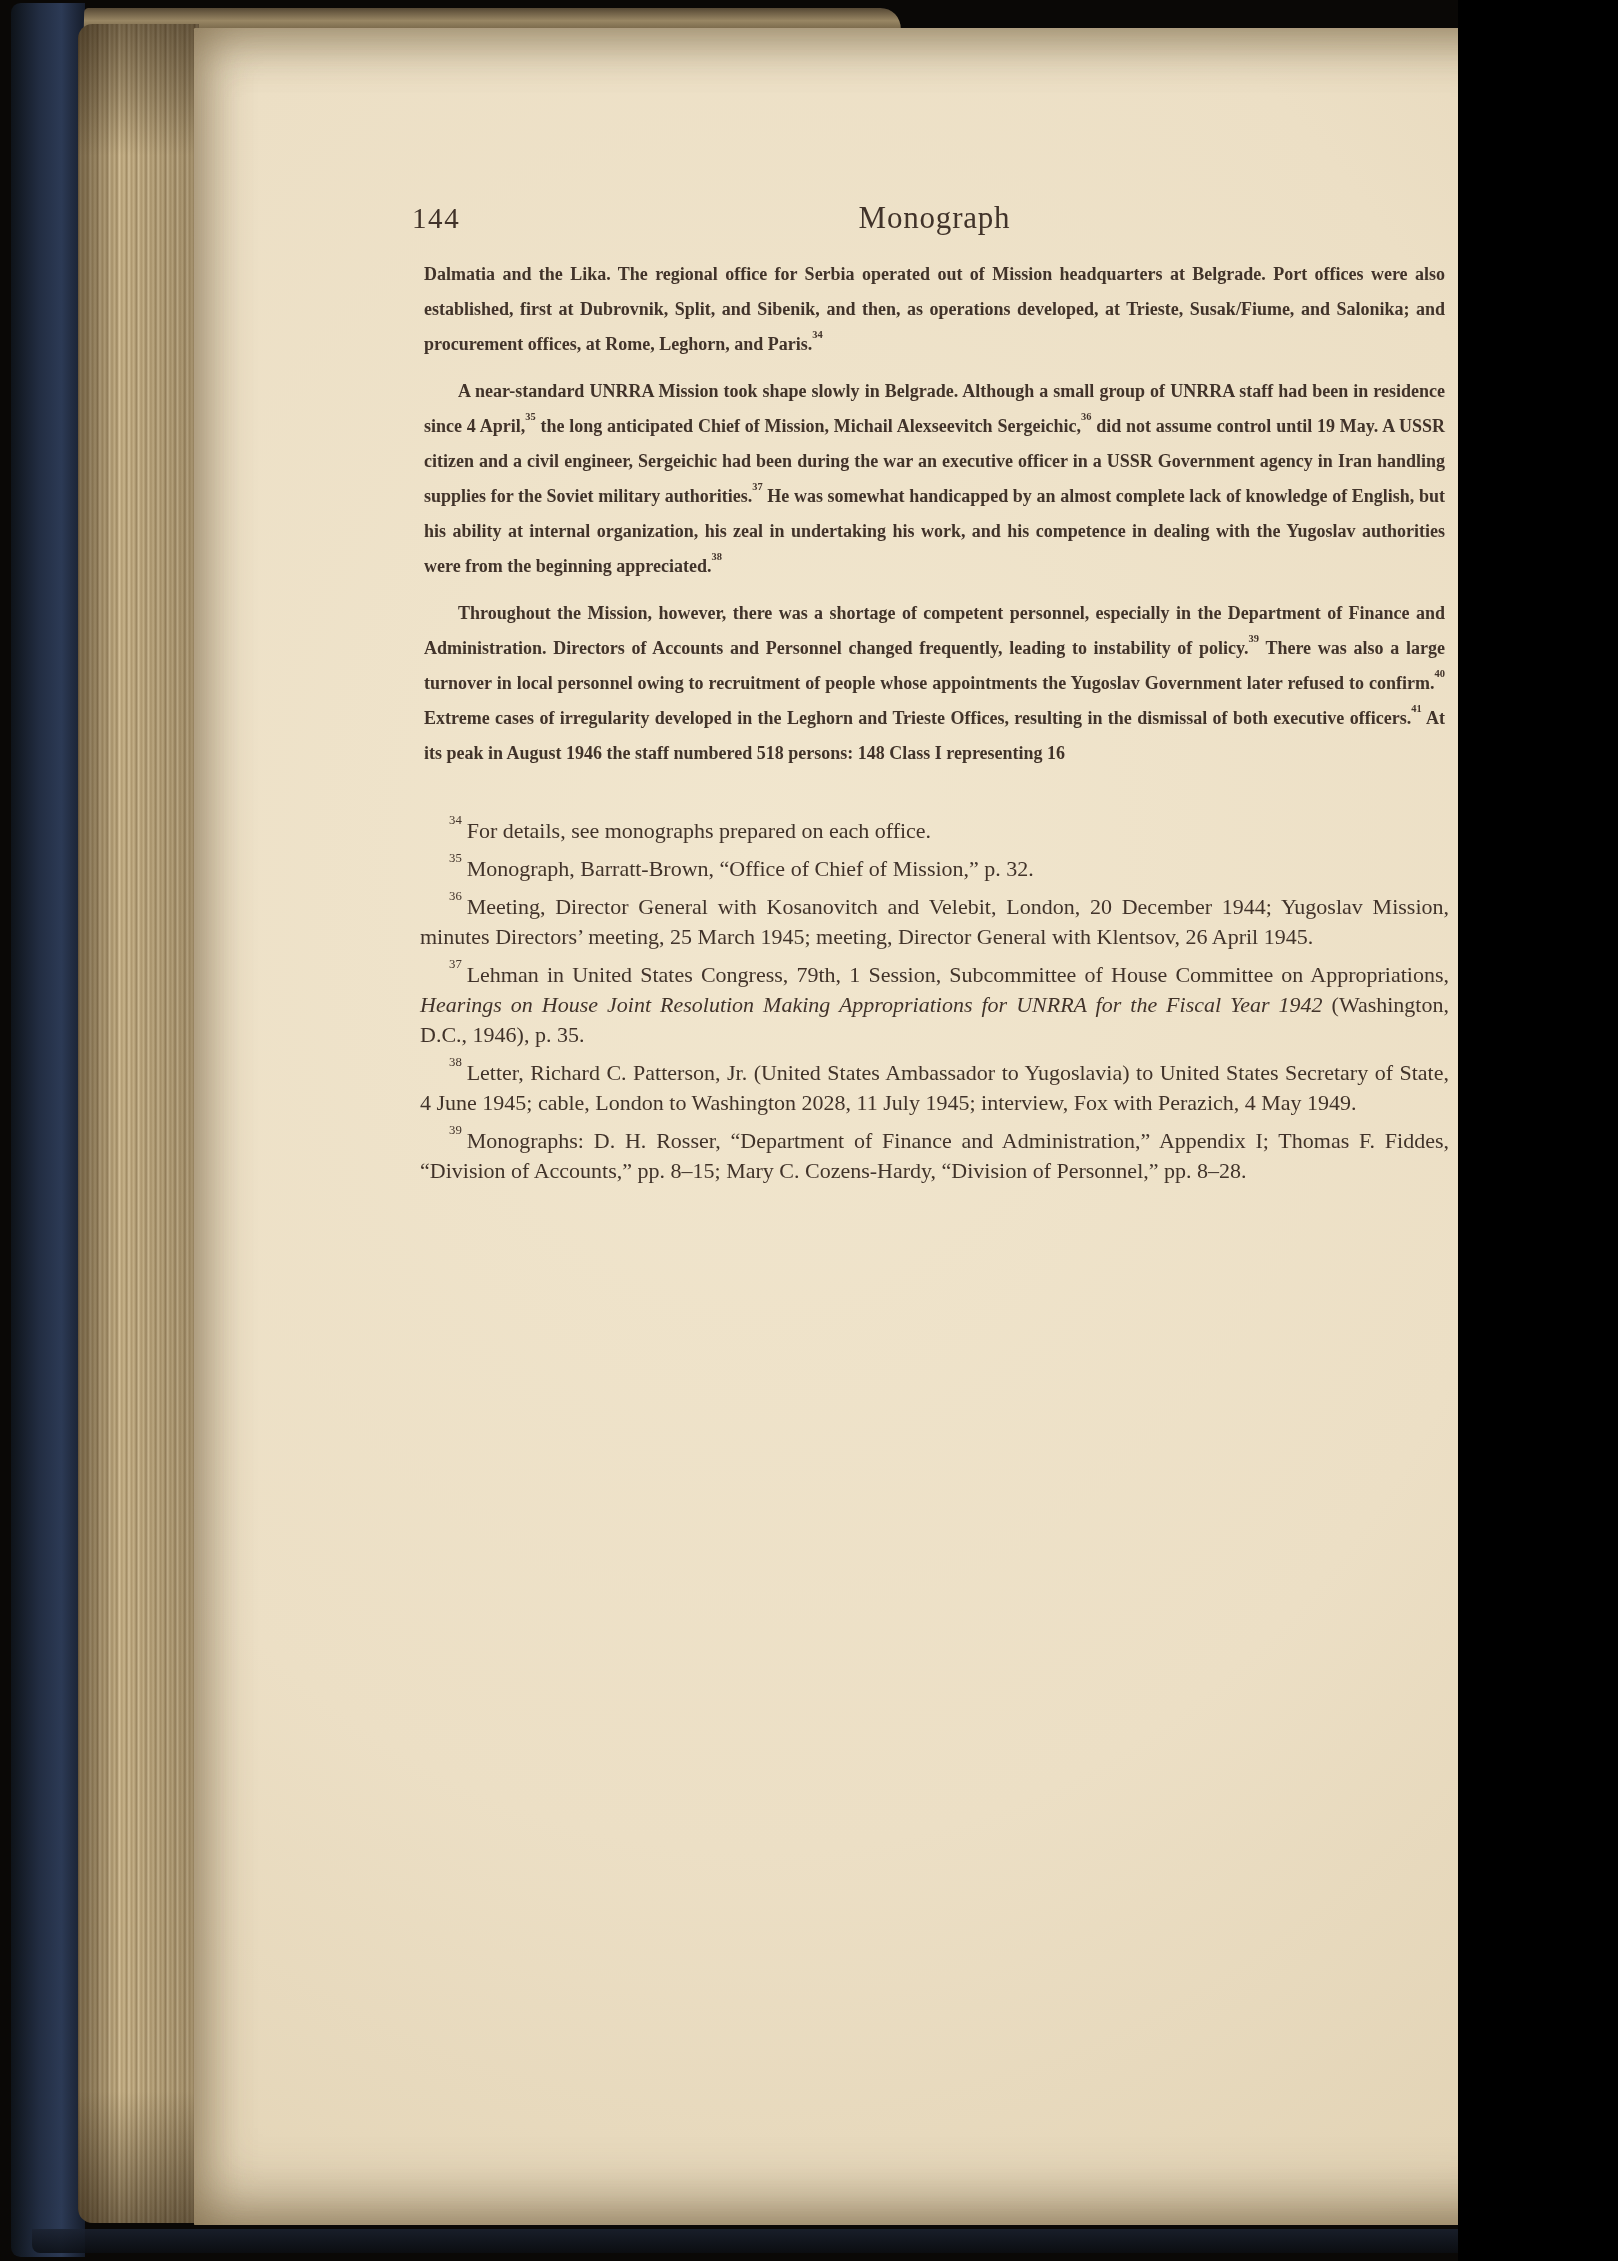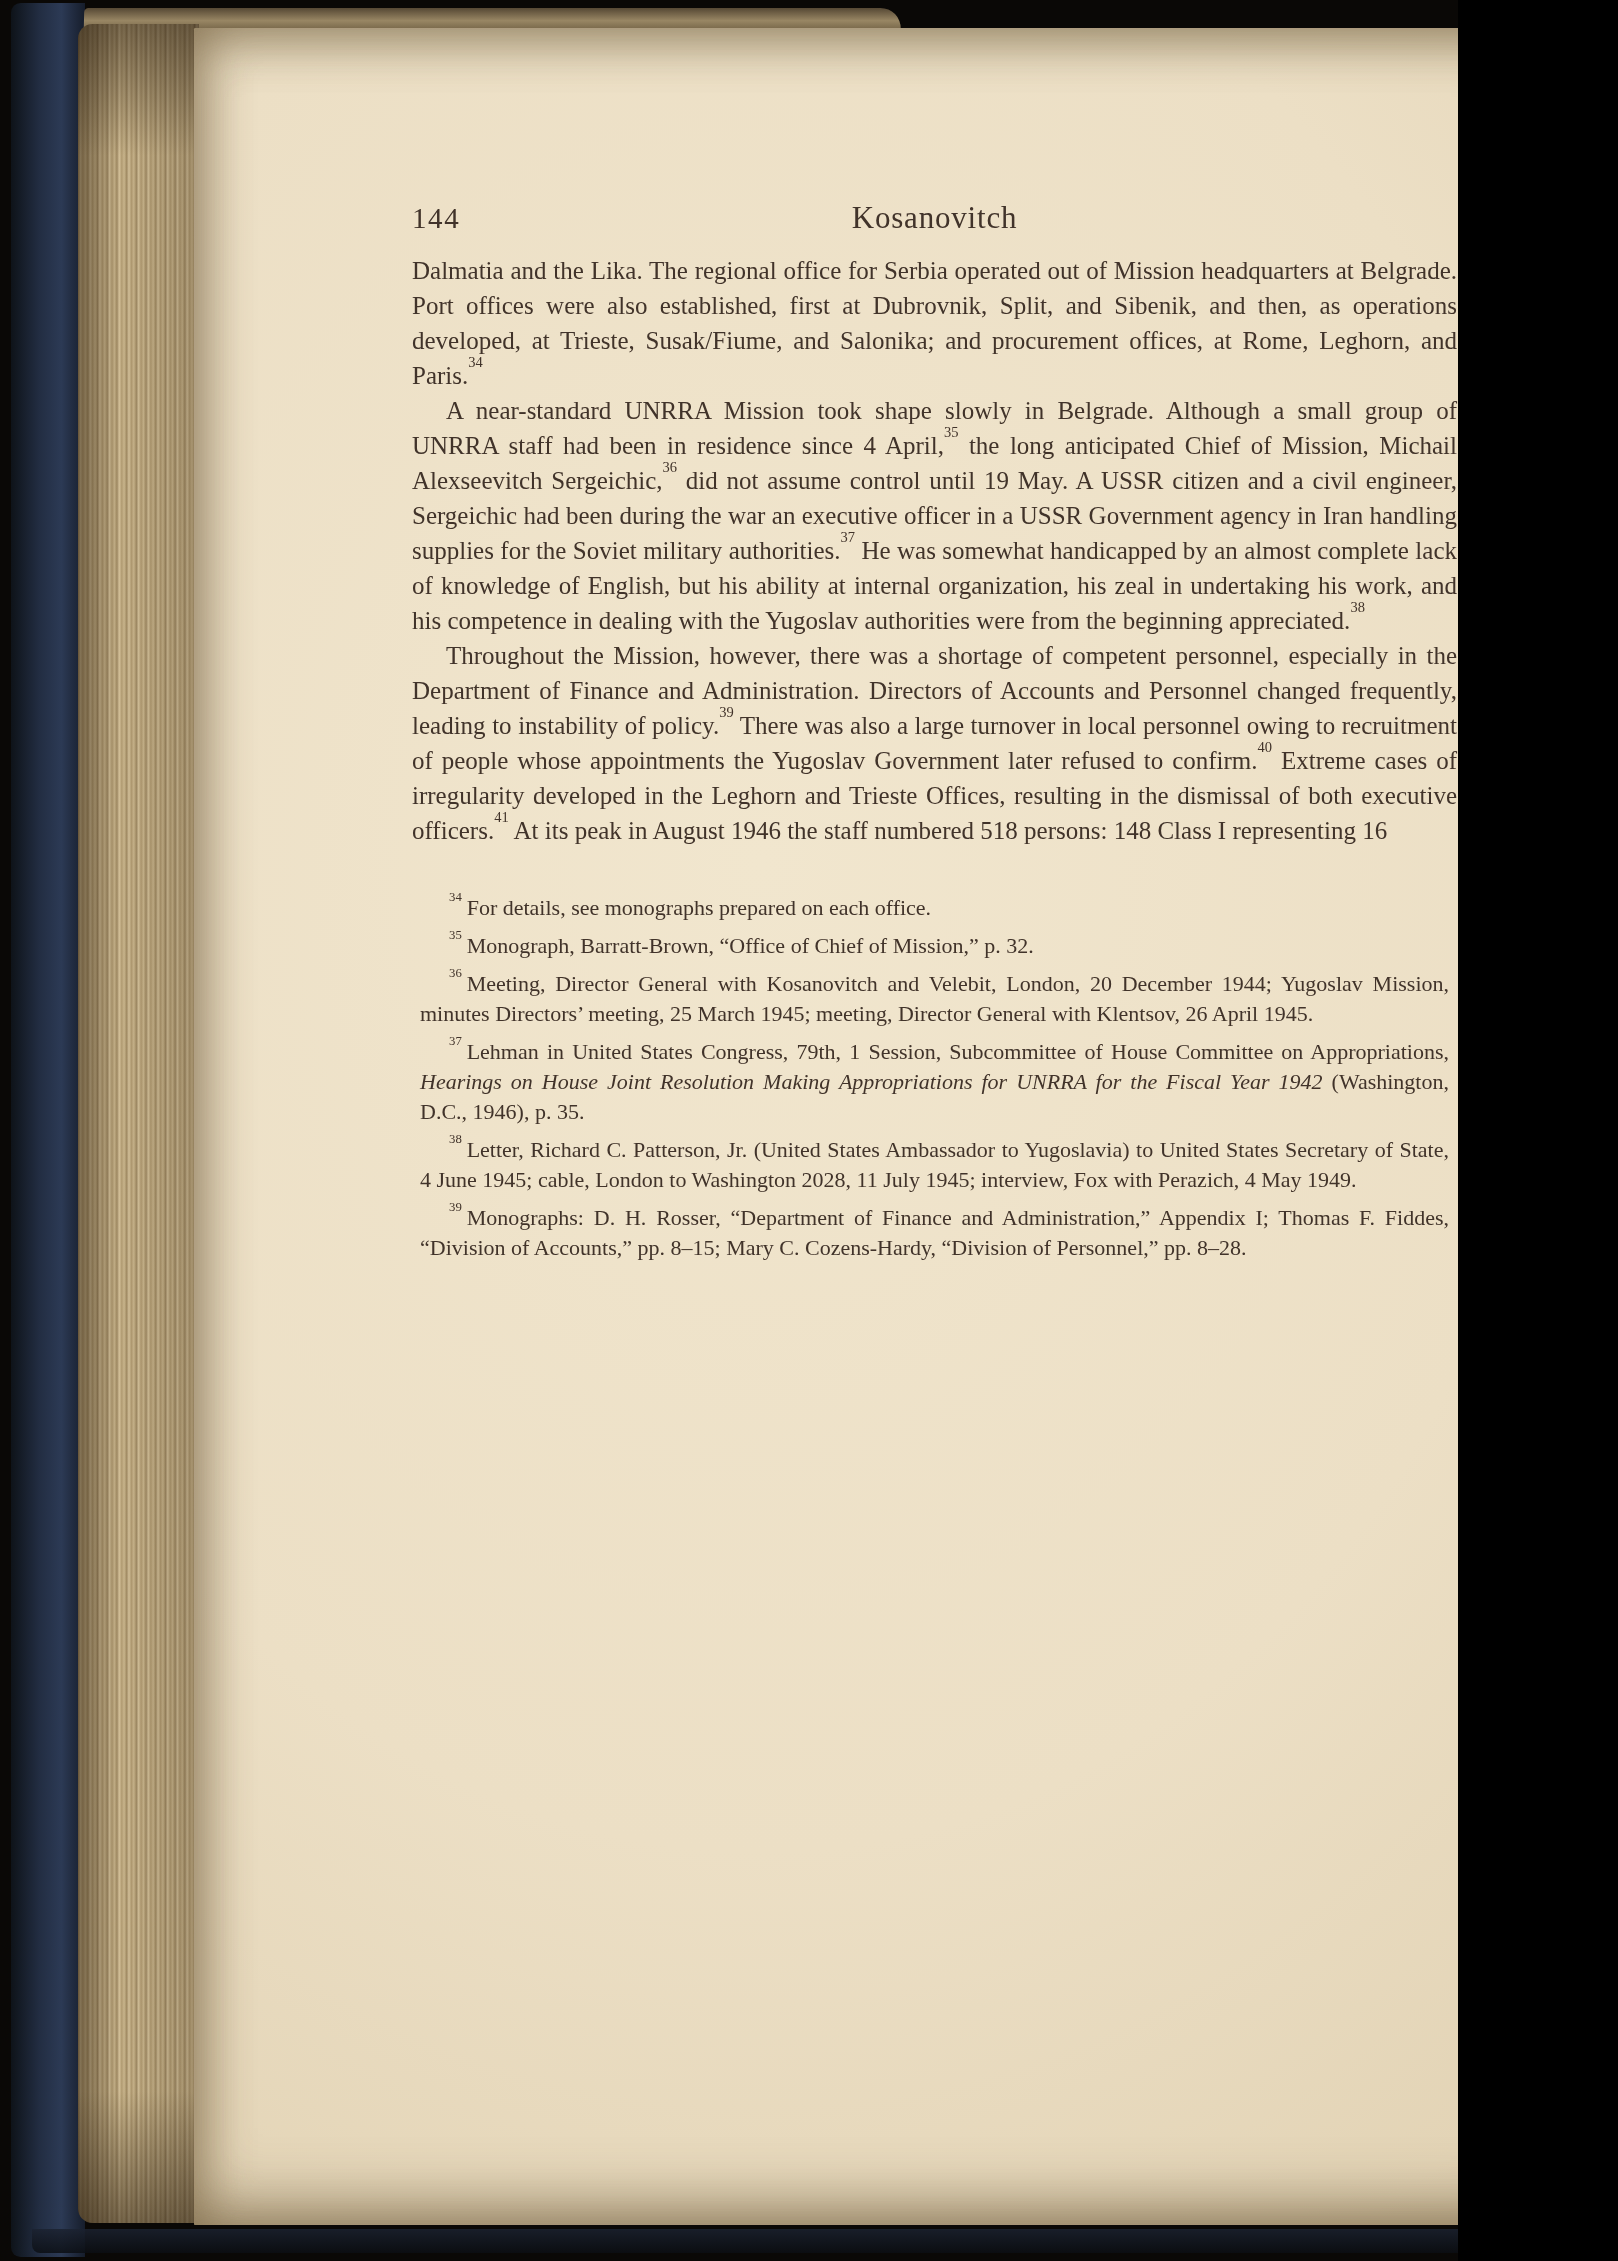--- a/index.html
+++ b/index.html
@@ -100,24 +100,25 @@
     letter-spacing: 1.6px;
   }
   .running-head {
     display: block;
     text-align: center;
     font-size: 31px;
     letter-spacing: 0.8px;
   }
 
   .body-text p {
-    margin: 0;
-    font-size: 25px;
+    margin: 12px;
+    font-size: 18px;
     line-height: 35px;
     text-align: justify;
+    font-weight: bold;
   }
   .body-text p.indent { text-indent: 34px; }
 
   sup {
     font-size: 58%;
     line-height: 0;
     position: relative;
     top: -0.48em;
     letter-spacing: 0;
   }
@@ -139,21 +140,21 @@
   <div class="cover-left"></div>
   <div class="top-edge"></div>
   <div class="page-stack"></div>
   <div class="right-sliver"></div>
   <div class="cover-bottom"></div>
 
   <div class="main-page">
     <div class="text-block">
       <div class="page-head">
         <span class="page-num">144</span>
-        <span class="running-head">Kosanovitch</span>
+        <span class="running-head">Monograph</span>
       </div>
       <div class="body-text">
           <p>Dalmatia and the Lika. The regional office for Serbia operated out of Mission headquarters at Belgrade. Port offices were also established, first at Dubrovnik, Split, and Sibenik, and then, as operations developed, at Trieste, Susak/Fiume, and Salonika; and procurement offices, at Rome, Leghorn, and Paris.<sup>34</sup></p>
           <p class="indent">A near-standard UNRRA Mission took shape slowly in Belgrade. Although a small group of UNRRA staff had been in residence since 4 April,<sup>35</sup> the long anticipated Chief of Mission, Michail Alexseevitch Sergeichic,<sup>36</sup> did not assume control until 19 May. A USSR citizen and a civil engineer, Sergeichic had been during the war an executive officer in a USSR Government agency in Iran handling supplies for the Soviet military authorities.<sup>37</sup> He was somewhat handicapped by an almost complete lack of knowledge of English, but his ability at internal organization, his zeal in undertaking his work, and his competence in dealing with the Yugoslav authorities were from the beginning appreciated.<sup>38</sup></p>
           <p class="indent">Throughout the Mission, however, there was a shortage of competent personnel, especially in the Department of Finance and Administration. Directors of Accounts and Personnel changed frequently, leading to instability of policy.<sup>39</sup> There was also a large turnover in local personnel owing to recruitment of people whose appointments the Yugoslav Government later refused to confirm.<sup>40</sup> Extreme cases of irregularity developed in the Leghorn and Trieste Offices, resulting in the dismissal of both executive officers.<sup>41</sup> At its peak in August 1946 the staff numbered 518 persons: 148 Class I representing 16</p>
         </div>
       <div class="footnotes">
           <p><sup>34</sup>For details, see monographs prepared on each office.</p>
           <p><sup>35</sup>Monograph, Barratt-Brown, “Office of Chief of Mission,” p. 32.</p>
           <p><sup>36</sup>Meeting, Director General with Kosanovitch and Velebit, London, 20 December 1944; Yugoslav Mission, minutes Directors’ meeting, 25 March 1945; meeting, Director General with Klentsov, 26 April 1945.</p>

